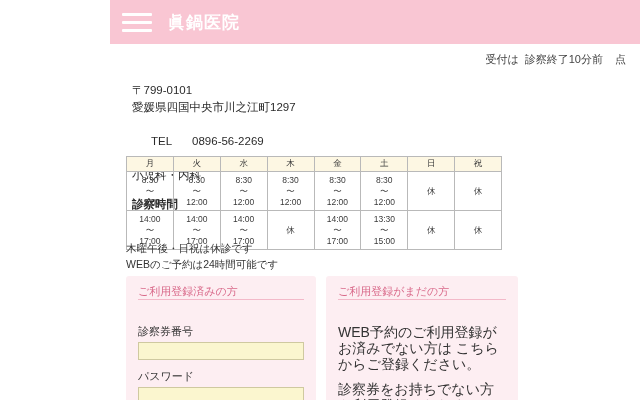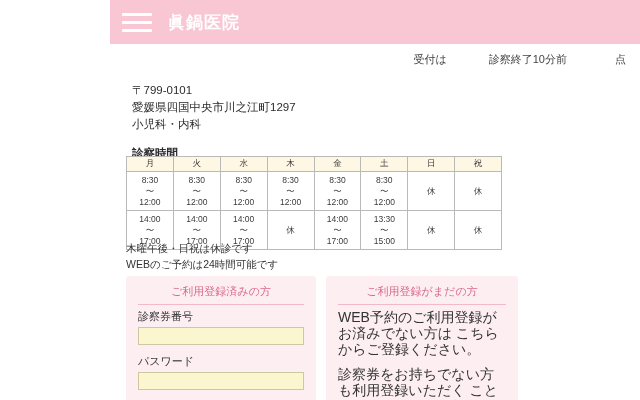--- a/index.html
+++ b/index.html
@@ -78,21 +78,20 @@
     top: 46px;
     width: 530px;
     height: 26px;
     display: flex;
     align-items: center;
     justify-content: flex-end;
     padding-right: 14px;
     box-sizing: border-box;
     font-size: 11px;
     color: #444444;
-    gap: 36px;
   }
   .status-bar .status-value {
     margin-left: 6px;
   }
   .status-bar .status-suffix {
     margin-left: 12px;
   }
 
   
   .info {
@@ -163,26 +162,24 @@
   }
   .panel {
     background: #fdeef2;
     border-radius: 3px;
     padding: 8px 12px 12px 12px;
     box-sizing: border-box;
   }
   .panel.left { width: 190px; }
   .panel.right { width: 192px; }
   .panel-title {
-    text-align: center;
     color: #d9698a;
     font-size: 11px;
-    padding-bottom: 5px;
     border-bottom: 1px solid #f3b9c9;
-    margin-bottom: 4px;
+    margin-bottom: 24px;
   }
   .field-label {
     font-size: 11px;
     color: #333333;
     margin-bottom: 3px;
   }
   .field-input {
     width: 100%;
     height: 18px;
     background: #fbf6cf;
@@ -218,20 +215,23 @@
 
   <div class="status-bar">
     <span>受付は</span>
     <span class="status-value">診察終了10分前</span>
     <span class="status-suffix">点</span>
   </div>
 
   <div class="info">
     <div>〒799-0101</div>
     <div>愛媛県四国中央市川之江町1297</div>
+    <div>
+      <span>TEL</span><span class="tel-num">0896-56-2269</span>
+    </div>
     <div>小児科・内科</div>
     <div class="hours-title">診察時間</div>
   </div>
 
   <div class="sched-wrap">
     <table class="sched">
       <thead>
         <tr>
           <th>月</th>
           <th>火</th>

